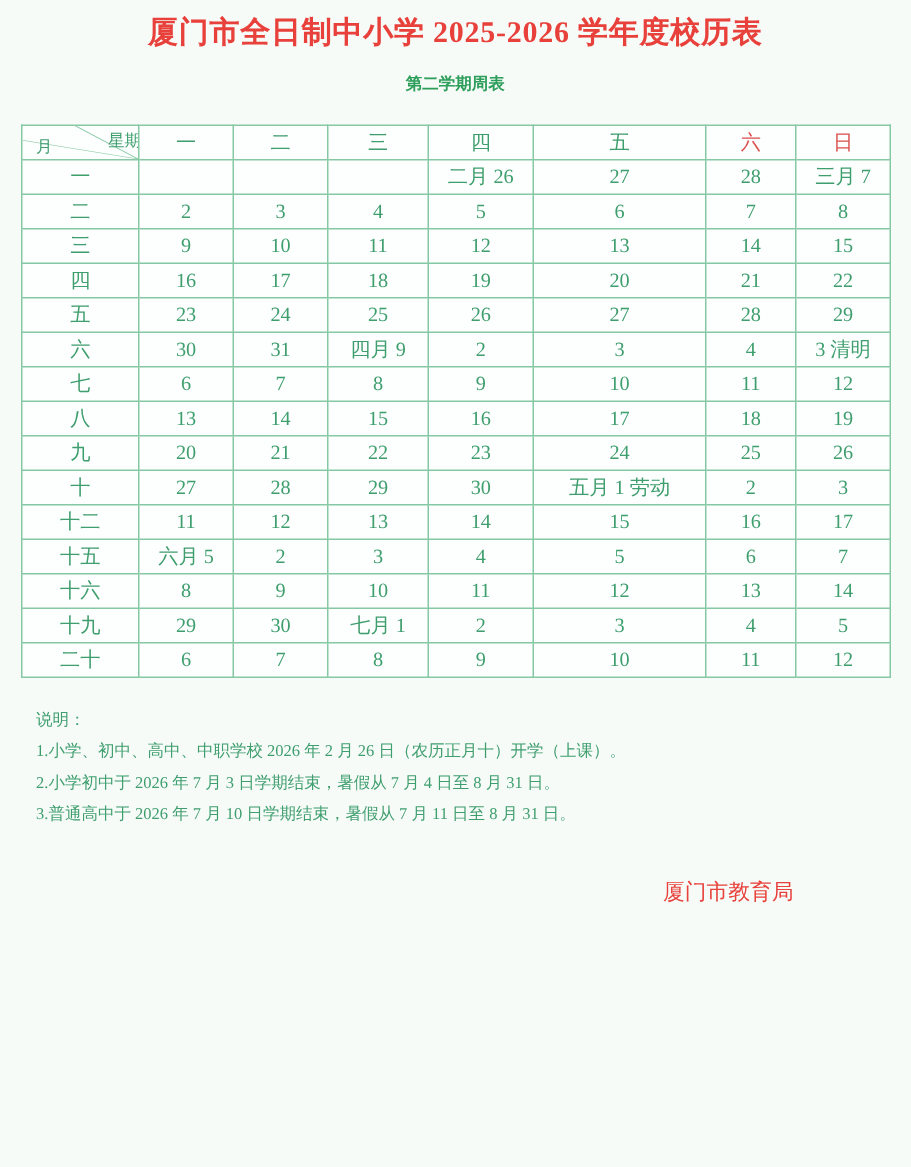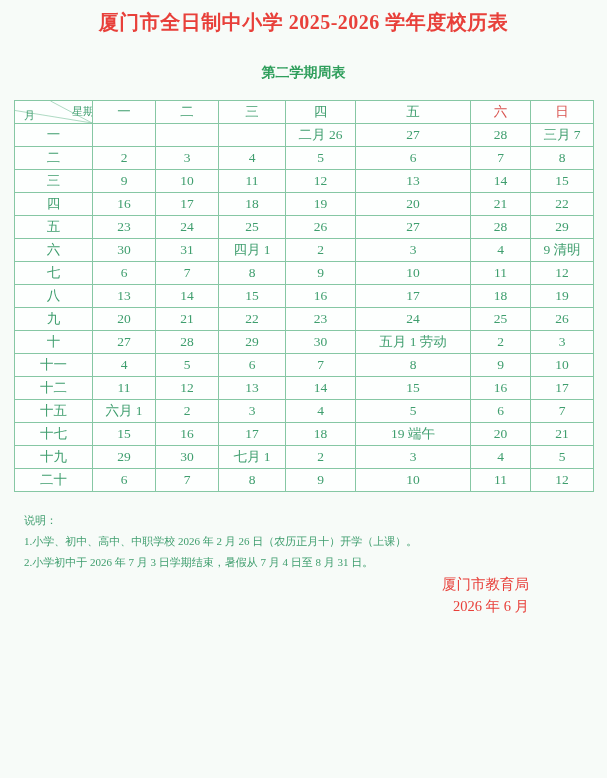--- a/index.html
+++ b/index.html
@@ -29,24 +29,24 @@
     font-size: 20px;
     font-weight: bold;
     letter-spacing: 0.5px;
     padding-top: 8px;
     line-height: 28px;
     font-family: "Liberation Serif", "DejaVu Serif", serif;
   }
   .subtitle {
     text-align: center;
     color: #2e9e5b;
-    font-size: 14px;
+    font-size: 11px;
     font-weight: bold;
     line-height: 26px;
-    margin-top: 24px;
+    margin-top: 7px;
     font-family: "Liberation Serif", "DejaVu Serif", serif;
   }
 
   
   .cal-wrap {
     margin: 14px 14px 0 14px;
     width: 579px;
   }
   table.cal {
     border-collapse: collapse;
@@ -111,20 +111,21 @@
   
   .notes {
     margin: 18px 0 0 24px;
     color: #3f9e6e;
     font-size: 11px;
     line-height: 21px;
   }
   .notes .line { white-space: nowrap; }
 
   .sign {
+    margin-top: 30px;
     text-align: right;
     padding-right: 78px;
     color: #e8403a;
     font-size: 14.5px;
     line-height: 22px;
   }
   .sign div { white-space: nowrap; }
 </style>
 </head>
 <body>
@@ -212,25 +213,25 @@
             <td class="wk">25</td>
             <td class="wk">26</td>
             <td class="wk">27</td>
             <td class="weekend">28</td>
             <td class="weekend">29</td>
           </tr>
           <tr>
             <td class="wk">六</td>
             <td class="wk">30</td>
             <td class="wk">31</td>
-            <td class="wk">四月 1</td>
+            <td class="wk">四月 9</td>
             <td class="wk">2</td>
             <td class="wk">3</td>
             <td class="weekend">4</td>
-            <td class="weekend">9 清明</td>
+            <td class="weekend">3 清明</td>
           </tr>
           <tr>
             <td class="wk">七</td>
             <td class="wk">6</td>
             <td class="wk">7</td>
             <td class="wk">8</td>
             <td class="wk">9</td>
             <td class="wk">10</td>
             <td class="weekend">11</td>
             <td class="weekend">12</td>
@@ -259,58 +260,48 @@
             <td class="wk">十</td>
             <td class="wk">27</td>
             <td class="wk">28</td>
             <td class="wk">29</td>
             <td class="wk">30</td>
             <td class="weekend">五月 1 劳动</td>
             <td class="weekend">2</td>
             <td class="weekend">3</td>
           </tr>
           <tr>
-            <td class="wk">十一</td>
-            <td class="wk">4</td>
-            <td class="wk">5</td>
-            <td class="wk">6</td>
-            <td class="wk">7</td>
-            <td class="wk">8</td>
-            <td class="weekend">9</td>
-            <td class="weekend">10</td>
-          </tr>
-          <tr>
             <td class="wk">十二</td>
             <td class="wk">11</td>
             <td class="wk">12</td>
             <td class="wk">13</td>
             <td class="wk">14</td>
             <td class="wk">15</td>
             <td class="weekend">16</td>
             <td class="weekend">17</td>
           </tr>
           <tr>
             <td class="wk">十五</td>
-            <td class="wk">六月 1</td>
+            <td class="wk">六月 5</td>
             <td class="wk">2</td>
             <td class="wk">3</td>
             <td class="wk">4</td>
             <td class="wk">5</td>
             <td class="weekend">6</td>
             <td class="weekend">7</td>
           </tr>
           <tr>
-            <td class="wk">十七</td>
-            <td class="wk">15</td>
-            <td class="wk">16</td>
-            <td class="wk">17</td>
-            <td class="wk">18</td>
-            <td class="weekend">19 端午</td>
-            <td class="weekend">20</td>
-            <td class="weekend">21</td>
+            <td class="wk">十六</td>
+            <td class="wk">8</td>
+            <td class="wk">9</td>
+            <td class="wk">10</td>
+            <td class="wk">11</td>
+            <td class="wk">12</td>
+            <td class="weekend">13</td>
+            <td class="weekend">14</td>
           </tr>
           <tr>
             <td class="wk">十九</td>
             <td class="wk">29</td>
             <td class="wk">30</td>
             <td class="wk">七月 1</td>
             <td class="wk">2</td>
             <td class="wk">3</td>
             <td class="weekend">4</td>
             <td class="weekend">5</td>
@@ -327,21 +318,21 @@
           </tr>
         </tbody>
     </table>
   </div>
 
   <div class="notes">
     <div class="line">说明：</div>
     <div id="notes-lines">
         <div class="line">1.小学、初中、高中、中职学校 2026 年 2 月 26 日（农历正月十）开学（上课）。</div>
         <div class="line">2.小学初中于 2026 年 7 月 3 日学期结束，暑假从 7 月 4 日至 8 月 31 日。</div>
+        <div class="line">3.普通高中于 2026 年 7 月 10 日学期结束，暑假从 7 月 11 日至 8 月 31 日。</div>
       </div>
   </div>
 
   <div class="sign">
     <div>厦门市教育局</div>
-    <div>2026 年 6 月</div>
   </div>
 
 </div>
 
 </body></html>

